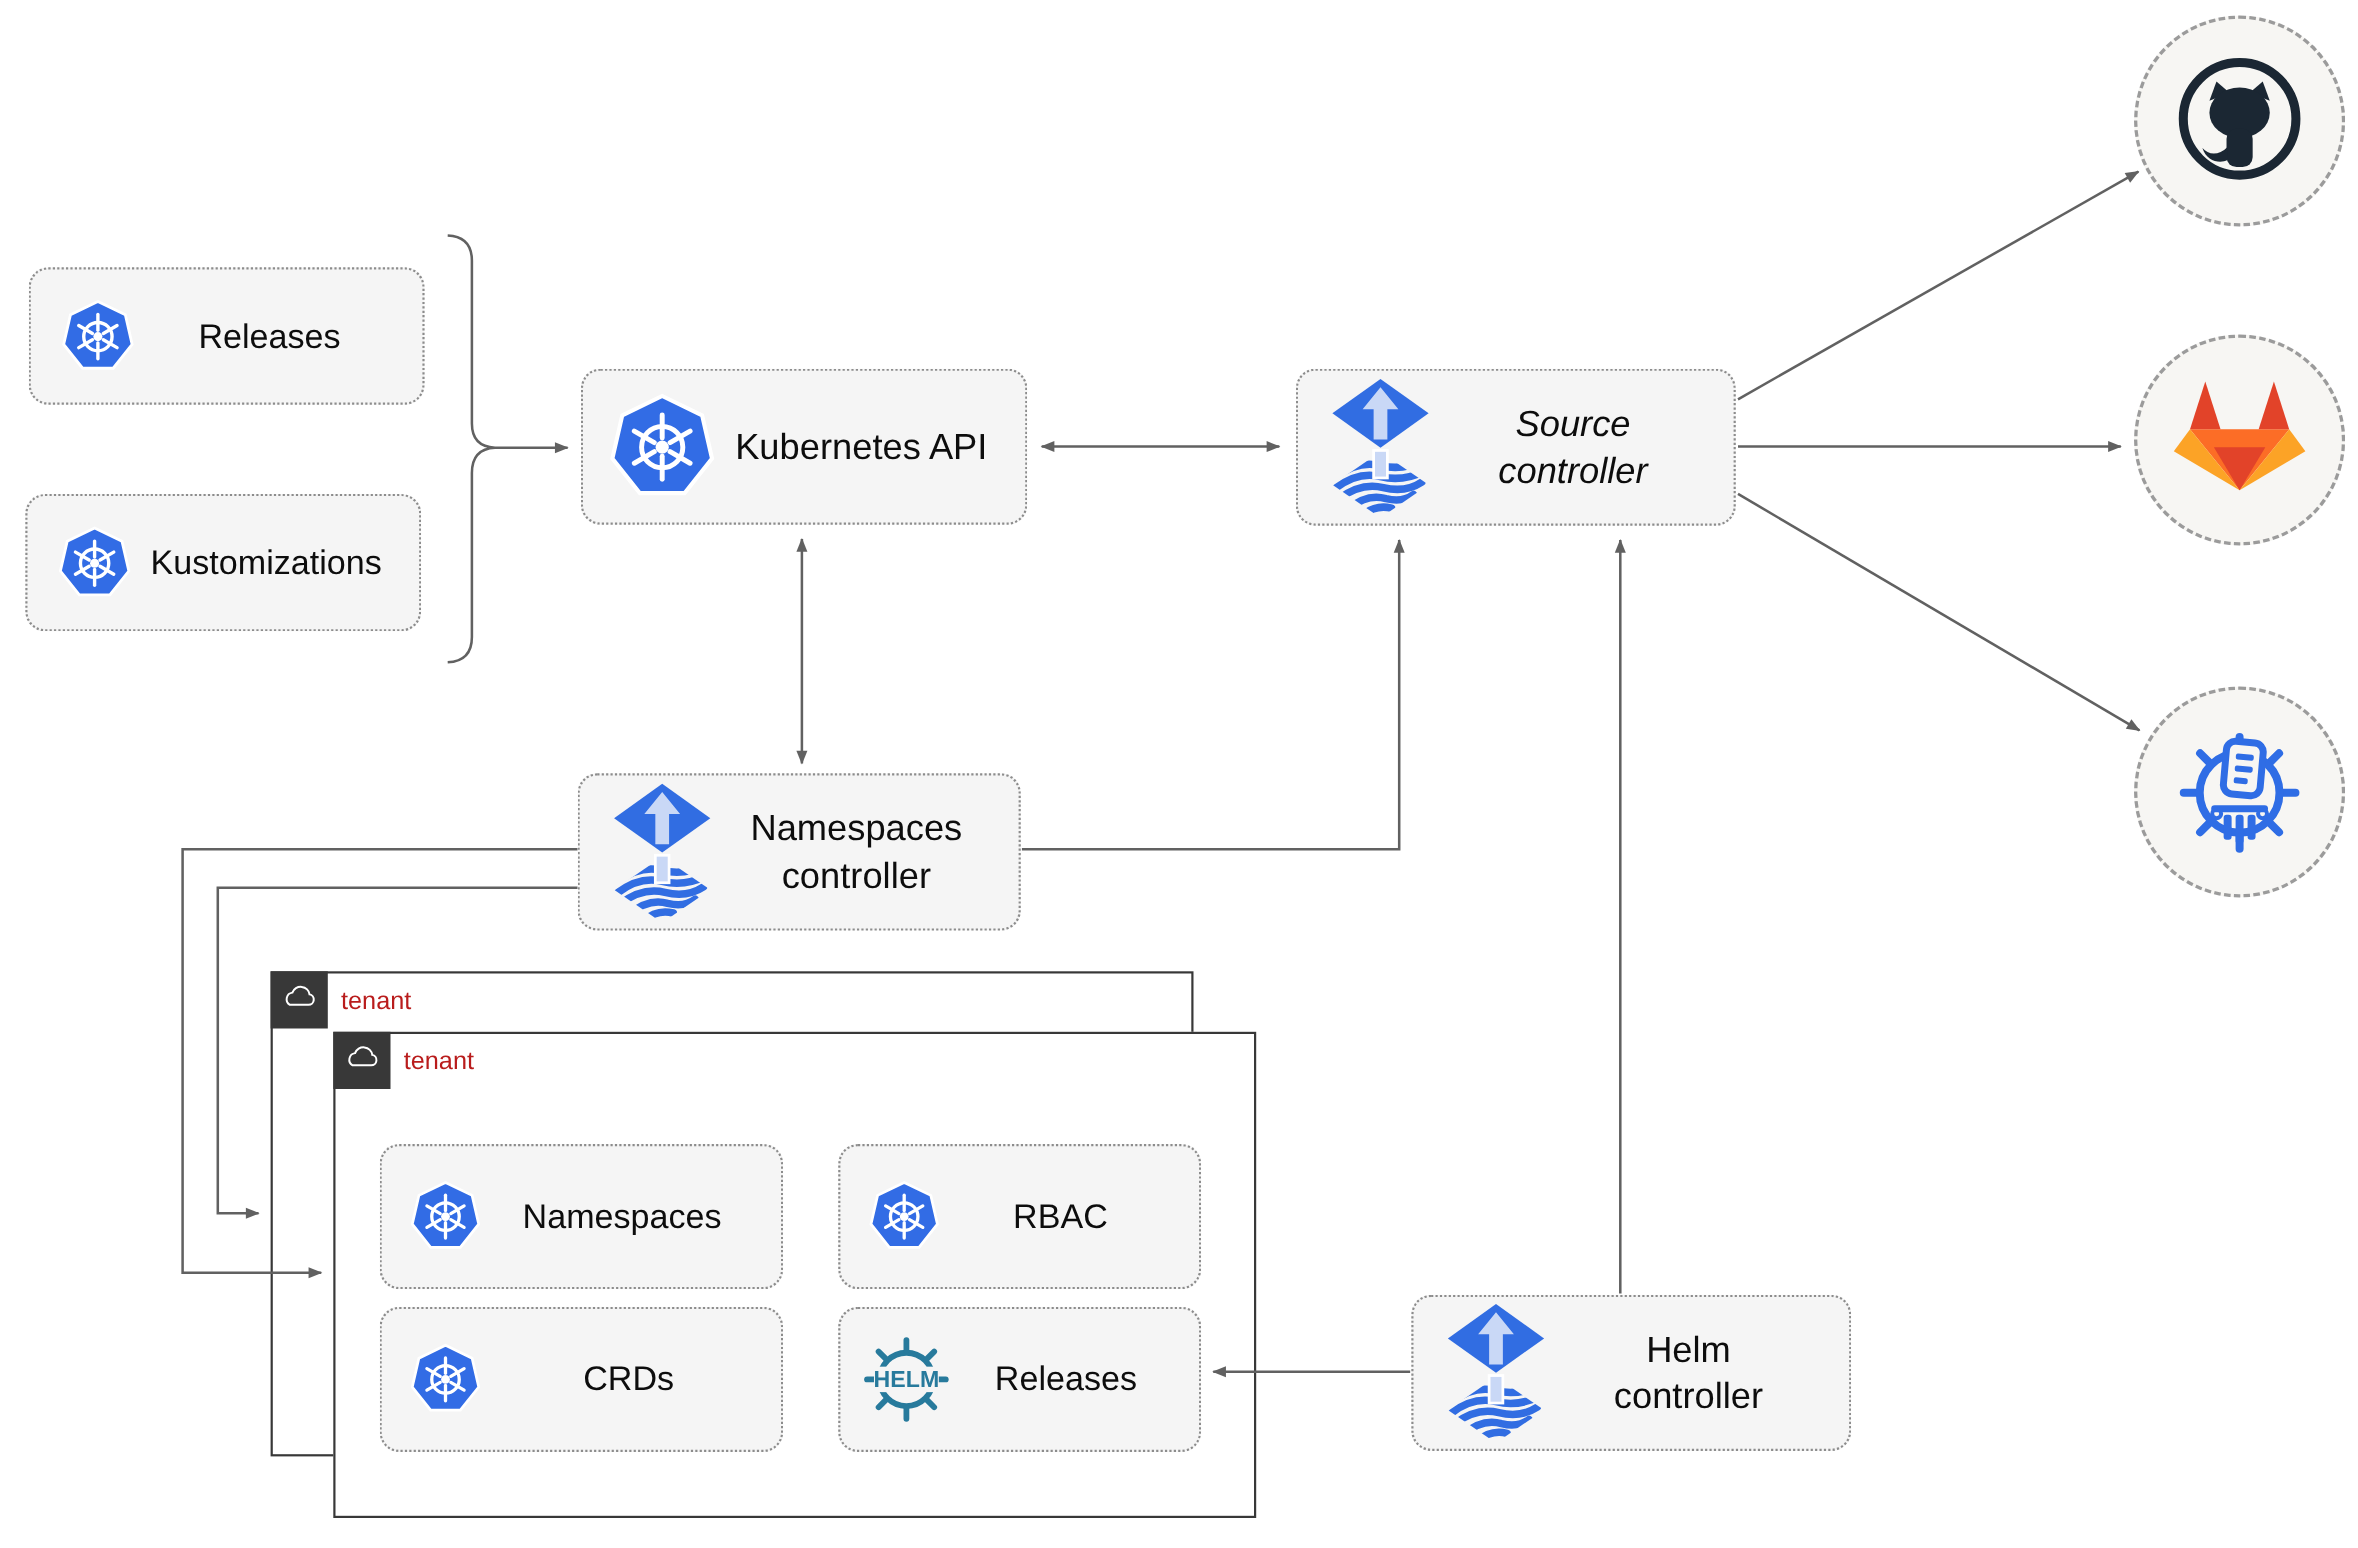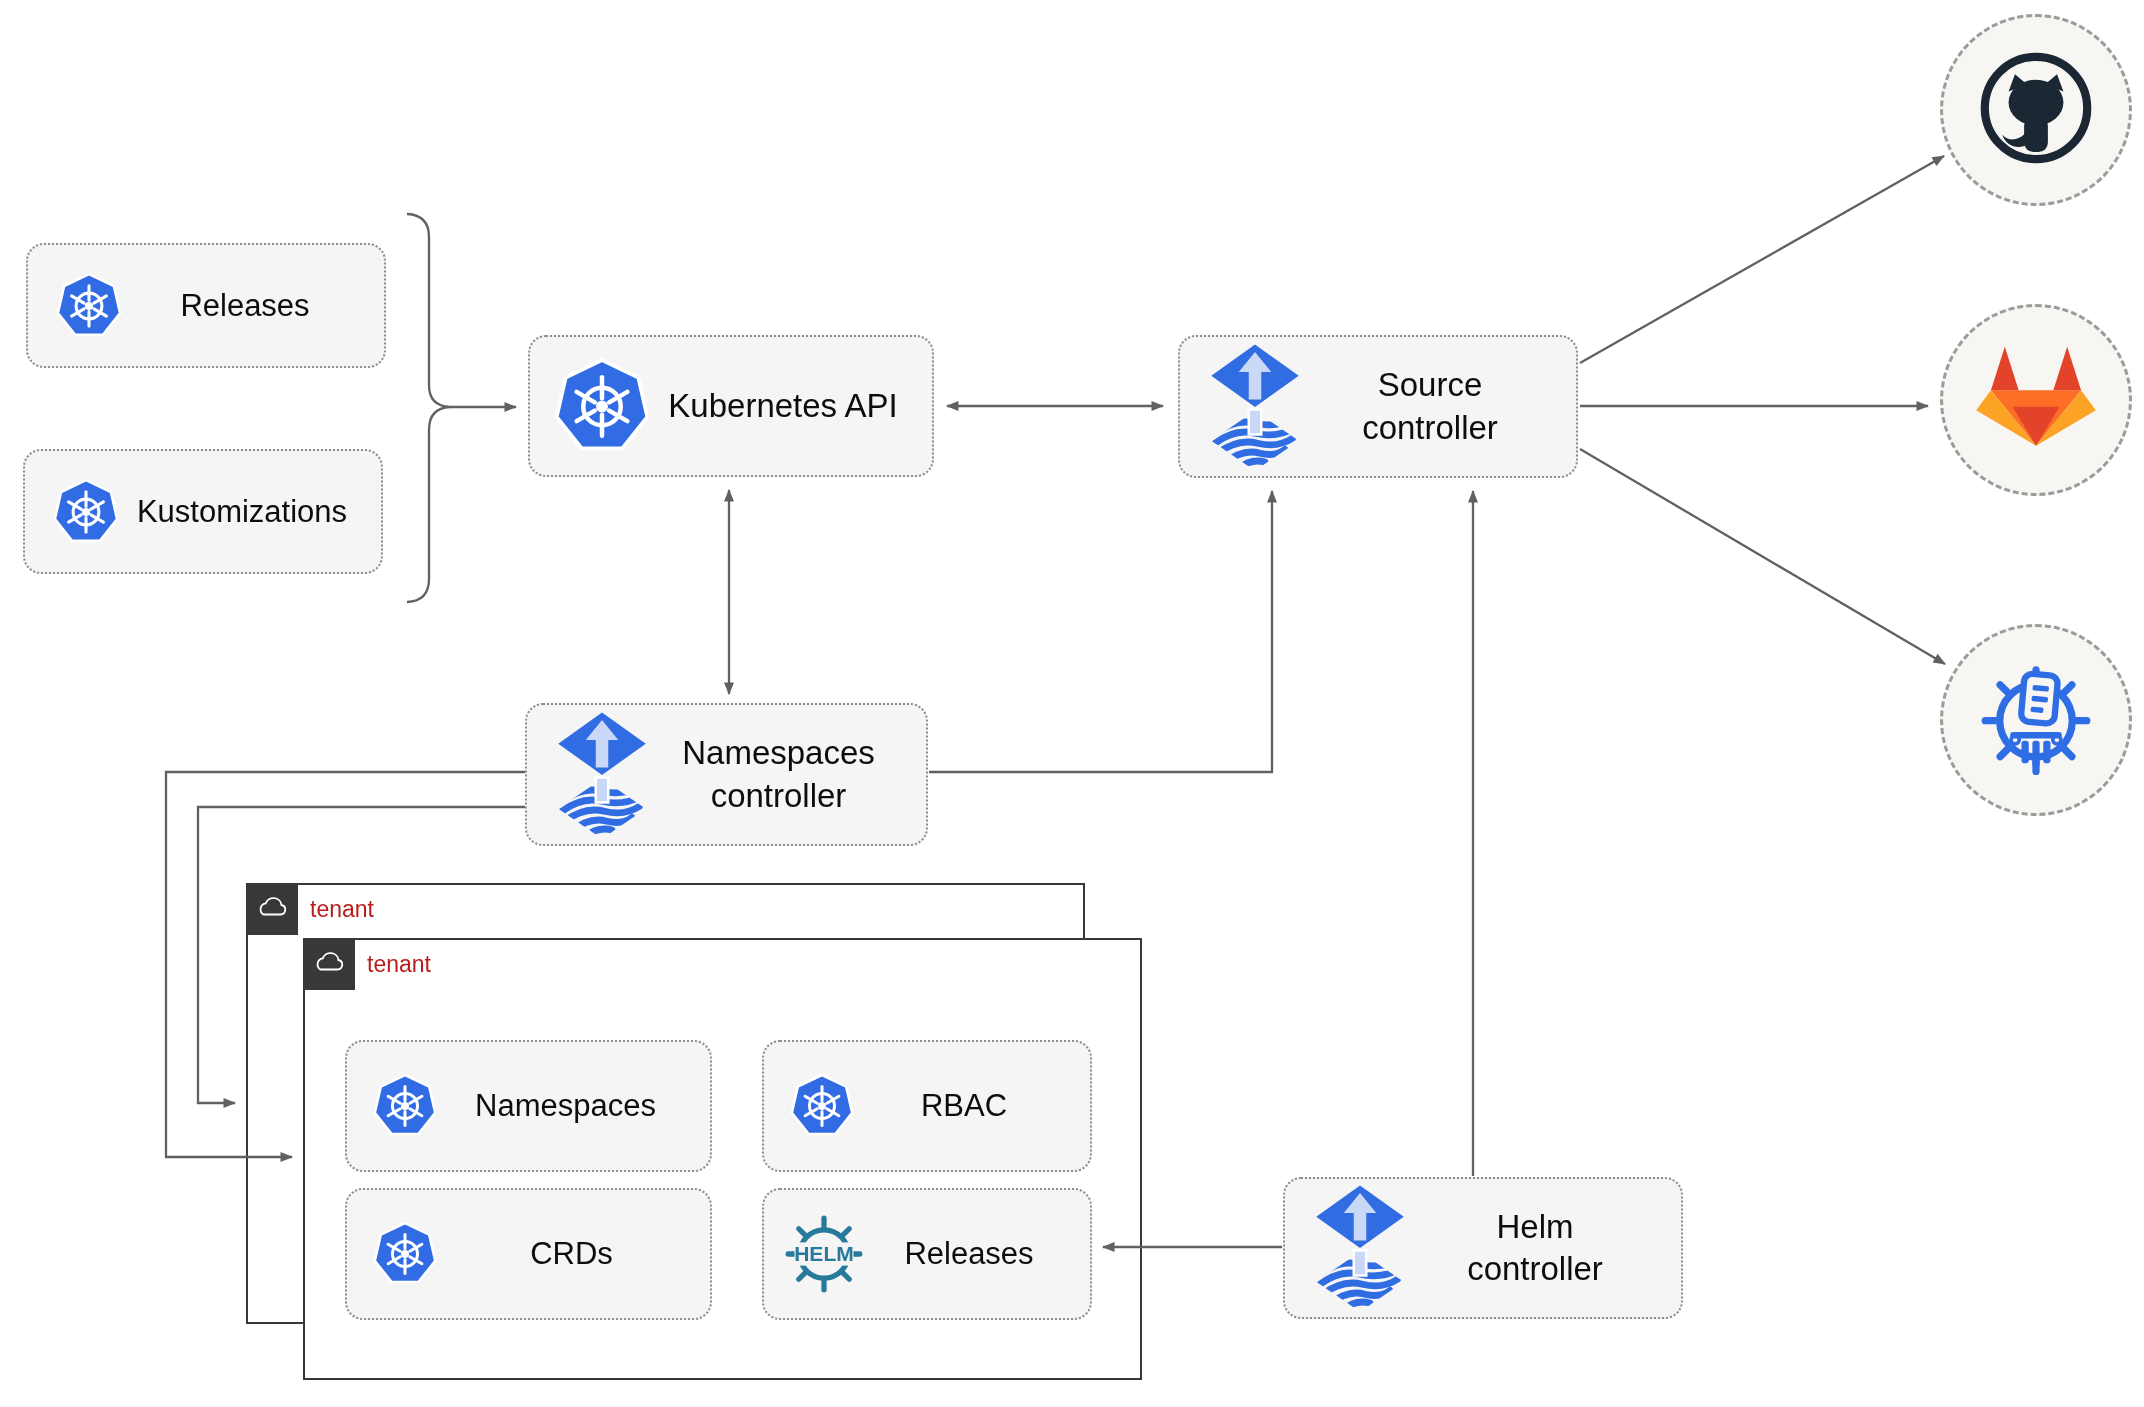--- a/index.html
+++ b/index.html
@@ -98,21 +98,21 @@
             <line x1="48.9" y1="42.75" x2="36.8" y2="35.75"></line>
             <line x1="32" y1="52.5" x2="32" y2="38.5"></line>
             <line x1="15.1" y1="42.75" x2="27.2" y2="35.75"></line>
             <line x1="15.1" y1="23.25" x2="27.2" y2="30.25"></line>
           </g>
         </svg>
     </span>
     <span class="label">Kubernetes API</span>
   </div>
 
-  <div class="node big" style="left:1178px;top:335px;width:400px;height:143px;">
+  <div class="node big" style="left:1178px;top:335px;width:400px;height:143px;font-style:italic;">
     <span class="ic" style="margin-left:30px;">
       <svg width="90" height="128" viewBox="0 0 72 102">
           <defs>
             <clipPath id="fxw1">
               <polygon points="36,54 71,78 36,102 1,78"></polygon>
             </clipPath>
           </defs>
           <polygon points="36,1 71,26 36,51 1,26" fill="#316de2"></polygon>
           <polygon points="36,7 49,23 41,23 41,45 31,45 31,23 23,23" fill="#c9d8f6"></polygon>
           <g clip-path="url(#fxw1)" stroke="#316de2" stroke-width="5.5" fill="none" stroke-linecap="round">

